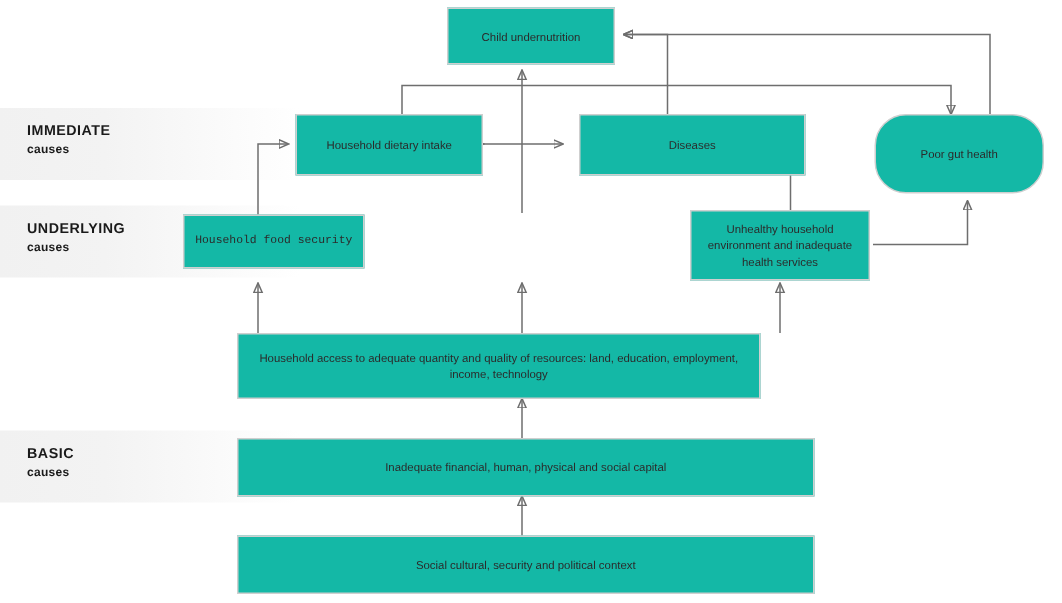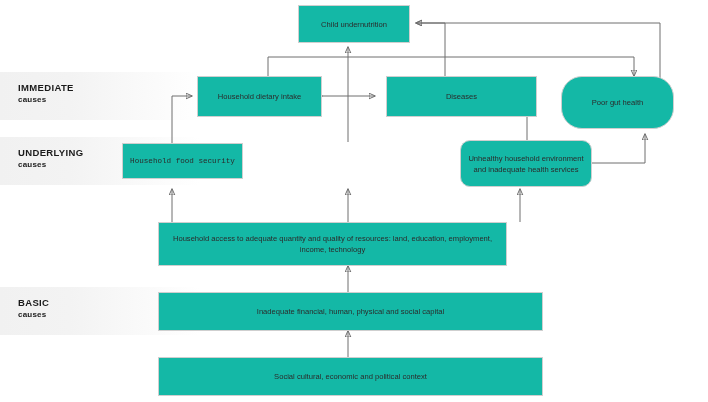--- a/index.html
+++ b/index.html
@@ -105,38 +105,38 @@
   </div>
 
   <div class="node" style="left:197px;top:76px;width:125px;height:41px;">
     <span>Household dietary intake</span>
   </div>
 
   <div class="node" style="left:386px;top:76px;width:151px;height:41px;">
     <span>Diseases</span>
   </div>
 
-  <div class="node" style="left:561px;top:76px;width:113px;height:53px;border-radius:21px;">
+  <div class="node" style="left:583px;top:76px;width:113px;height:53px;border-radius:21px;">
     <span>Poor gut health</span>
   </div>
 
   <div class="node" style="left:122px;top:143px;width:121px;height:36px;font-family:Liberation Mono, monospace;">
     <span>Household food security</span>
   </div>
 
 
-  <div class="node" style="left:460px;top:140px;width:132px;height:47px;border-radius:10px;">
+  <div class="node" style="left:460px;top:140px;width:120px;height:47px;">
     <span>Unhealthy household environment and inadequate health services</span>
   </div>
 
   <div class="node" style="left:158px;top:222px;width:349px;height:44px;">
     <span>Household access to adequate quantity and quality of resources: land, education, employment, income, technology</span>
   </div>
 
   <div class="node" style="left:158px;top:292px;width:385px;height:39px;">
     <span>Inadequate financial, human, physical and social capital</span>
   </div>
 
   <div class="node" style="left:158px;top:357px;width:385px;height:39px;">
-    <span>Social cultural, economic and political context</span>
+    <span>Social cultural, security and political context</span>
   </div>
 
 </div>
 
 </body></html>

